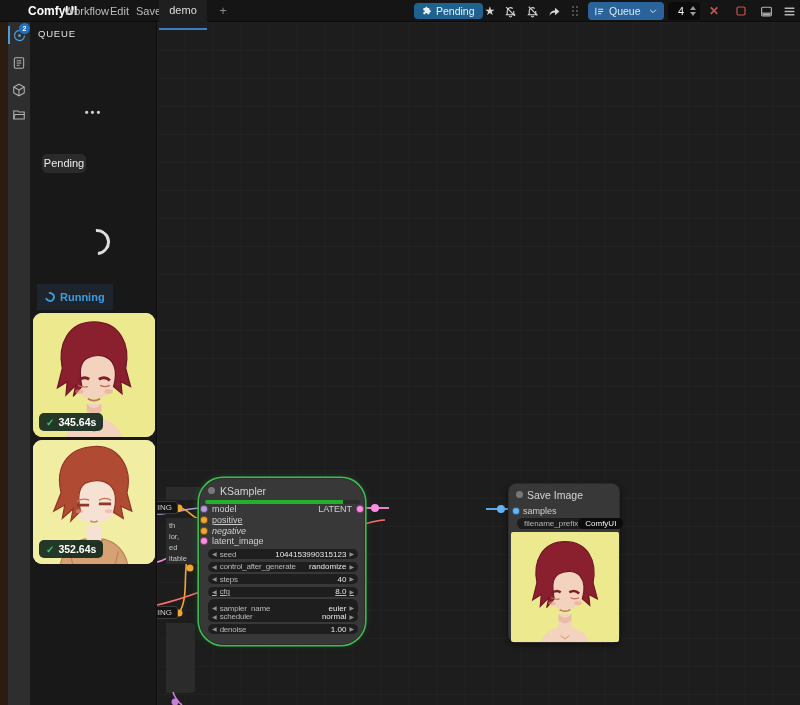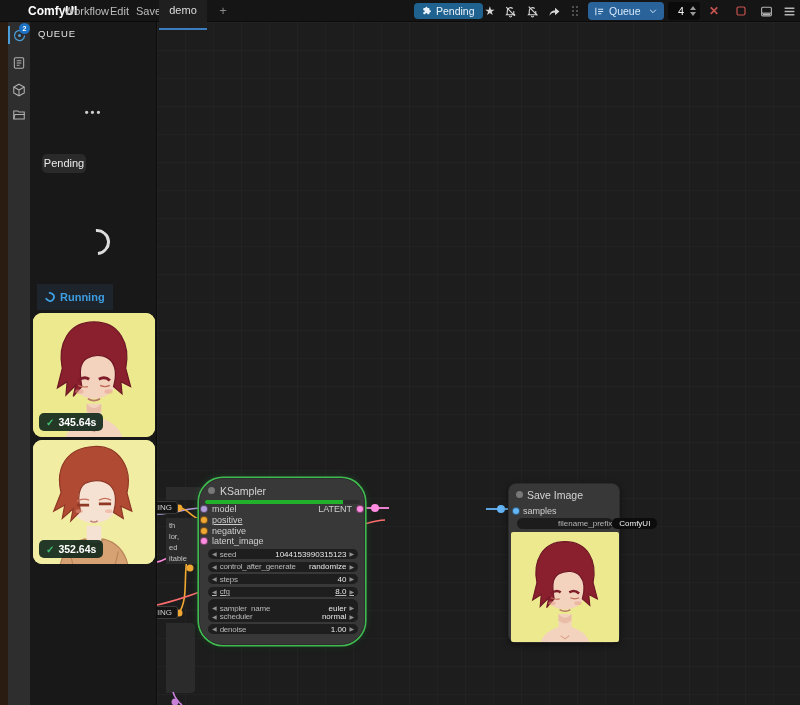--- a/index.html
+++ b/index.html
@@ -65,21 +65,21 @@
   .collapse-dot { width:7px; height:7px; border-radius:50%; background:#787878; }
   .port { width:8px; height:8px; border-radius:50%; border:1px solid rgba(0,0,0,.5); z-index:4; }
   .slot-label { color:#cfcfcf; font-size:9px; line-height:10px; }
   .progress-track { background:#2c2c2c; border-radius:2px; overflow:hidden; }
   .progress-fill { height:100%; background:#21b12b; }
   .widget { background:#1e1e1e; border-radius:6px; display:flex; align-items:center; padding:0 4px; color:#b8b8b8; }
   .warrow { font-size:6px; color:#8f8f8f; line-height:10px; }
   .wname { font-size:8px; letter-spacing:-.2px; margin-left:3px; flex:1; white-space:nowrap; overflow:hidden; }
   .wval { font-size:8px; color:#e8e8e8; margin-right:3px; white-space:nowrap; }
   .fn-pill { background:#1c1c1c; border-radius:6px; display:flex; align-items:center; padding:0 2px 0 7px; }
-  .fn-name { font-size:8px; color:#b5b5b5; flex:1;margin-left:34px; }
+  .fn-name { font-size:8px; color:#b5b5b5; flex:1; }
   .fn-val { font-size:8px; color:#f0f0f0; background:#0c0c0c; border-radius:5px; padding:1px 7px; }
 </style>
 </head>
 <body>
 
 <div id="app">
 
   <svg width="0" height="0" style="position:absolute" aria-hidden="true">
     <defs>
       <g id="portraitA">
@@ -314,21 +314,21 @@
       <div class="abs node-title" style="left:20px; top:6px;">KSampler</div>
       <div class="abs progress-track" style="left:5px; top:21px; width:155px; height:4px;">
         <div class="progress-fill" style="width:89%"></div>
       </div>
 
       <div class="abs port" style="left:0px; top:26px; background:#b39ddb;"></div>
       <div class="abs slot-label" style="left:12px; top:25px;">model</div>
       <div class="abs port" style="left:0px; top:37px; background:#f0a732;"></div>
       <div class="abs slot-label" style="left:12px; top:36px;text-decoration:underline;">positive</div>
       <div class="abs port" style="left:0px; top:48px; background:#f0a732;"></div>
-      <div class="abs slot-label" style="left:12px; top:47px;">negative</div>
+      <div class="abs slot-label" style="left:12px; top:47px;font-style:italic;">negative</div>
       <div class="abs port" style="left:0px; top:58px; background:#ff8ce1;"></div>
       <div class="abs slot-label" style="left:12px; top:57px;">latent_image</div>
 
       <div class="abs slot-label" style="right:12px; top:25px;">LATENT</div>
       <div class="abs port" style="right:0px; top:26px; background:#ff8ce1;"></div>
 
       <div class="abs widget" style="left:8px; top:70px; width:150px; height:10px;">
         <span class="warrow">◀</span>
         <span class="wname">seed</span>
         <span class="wval">1044153990315123</span>

